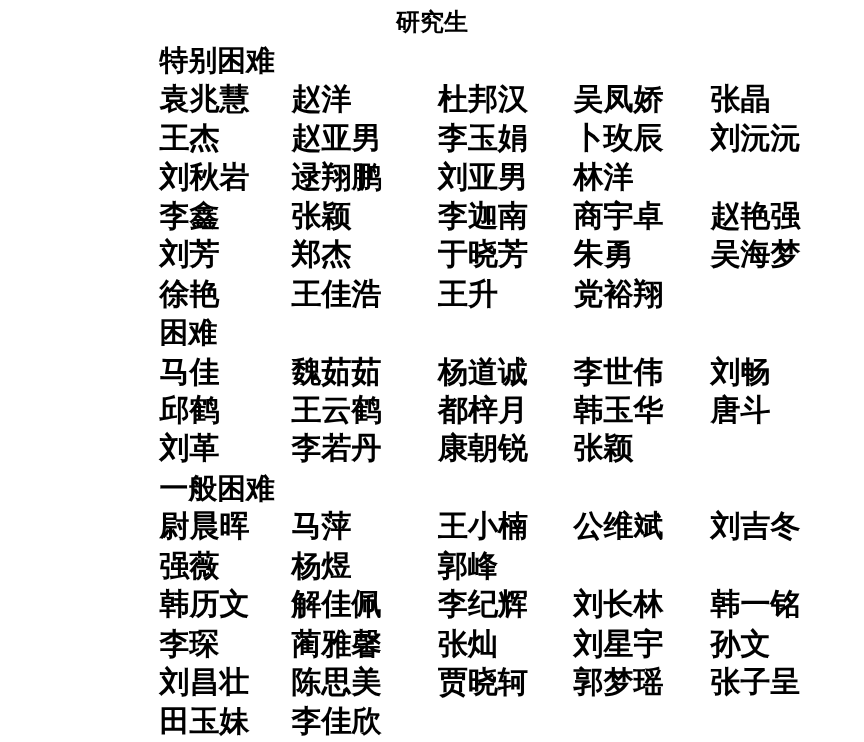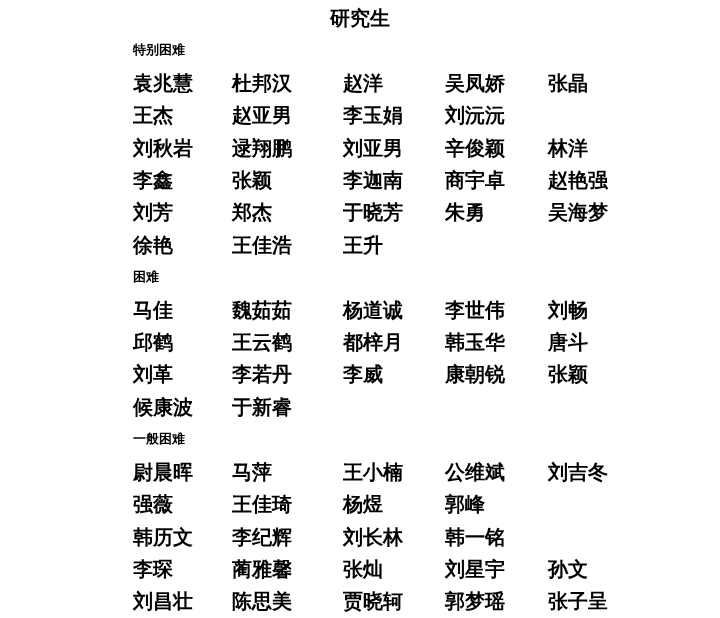--- a/index.html
+++ b/index.html
@@ -26,122 +26,119 @@
     text-align: center;
     font-size: 20px;
     line-height: 32.4px;
     white-space: nowrap;
   }
   .content {
     margin-left: 133px;
     margin-right: 20px;
   }
   .section-header {
-    font-size: 13px;
+    font-size: 24px;
     line-height: 32.4px;
     white-space: nowrap;
   }
   .name-row {
     display: grid;
     grid-template-columns: 99px 111px 102px 103px auto;
-    font-size: 20px;
+    font-size: 25px;
     line-height: 32.4px;
+    gap: 11px;
   }
   .name-cell {
     white-space: nowrap;
   }
 </style>
 </head>
 <body>
 
 <div class="page">
   <div class="doc-title">研究生</div>
   <div class="content" id="content">
       <div class="section-header">特别困难</div>
       <div class="name-row">
         <div class="name-cell">袁兆慧</div>
+        <div class="name-cell">赵洋</div>
         <div class="name-cell">杜邦汉</div>
-        <div class="name-cell">赵洋</div>
         <div class="name-cell">吴凤娇</div>
         <div class="name-cell">张晶</div>
       </div>
       <div class="name-row">
         <div class="name-cell">王杰</div>
         <div class="name-cell">赵亚男</div>
         <div class="name-cell">李玉娟</div>
+        <div class="name-cell">卜玫辰</div>
         <div class="name-cell">刘沅沅</div>
       </div>
       <div class="name-row">
         <div class="name-cell">刘秋岩</div>
         <div class="name-cell">逯翔鹏</div>
         <div class="name-cell">刘亚男</div>
-        <div class="name-cell">辛俊颖</div>
         <div class="name-cell">林洋</div>
       </div>
       <div class="name-row">
         <div class="name-cell">李鑫</div>
         <div class="name-cell">张颖</div>
         <div class="name-cell">李迦南</div>
         <div class="name-cell">商宇卓</div>
         <div class="name-cell">赵艳强</div>
       </div>
       <div class="name-row">
         <div class="name-cell">刘芳</div>
         <div class="name-cell">郑杰</div>
         <div class="name-cell">于晓芳</div>
         <div class="name-cell">朱勇</div>
         <div class="name-cell">吴海梦</div>
       </div>
       <div class="name-row">
         <div class="name-cell">徐艳</div>
         <div class="name-cell">王佳浩</div>
         <div class="name-cell">王升</div>
+        <div class="name-cell">党裕翔</div>
       </div>
       <div class="section-header">困难</div>
       <div class="name-row">
         <div class="name-cell">马佳</div>
         <div class="name-cell">魏茹茹</div>
         <div class="name-cell">杨道诚</div>
         <div class="name-cell">李世伟</div>
         <div class="name-cell">刘畅</div>
       </div>
       <div class="name-row">
         <div class="name-cell">邱鹤</div>
         <div class="name-cell">王云鹤</div>
         <div class="name-cell">都梓月</div>
         <div class="name-cell">韩玉华</div>
         <div class="name-cell">唐斗</div>
       </div>
       <div class="name-row">
         <div class="name-cell">刘革</div>
         <div class="name-cell">李若丹</div>
-        <div class="name-cell">李威</div>
         <div class="name-cell">康朝锐</div>
         <div class="name-cell">张颖</div>
-      </div>
-      <div class="name-row">
-        <div class="name-cell">候康波</div>
-        <div class="name-cell">于新睿</div>
       </div>
       <div class="section-header">一般困难</div>
       <div class="name-row">
         <div class="name-cell">尉晨晖</div>
         <div class="name-cell">马萍</div>
         <div class="name-cell">王小楠</div>
         <div class="name-cell">公维斌</div>
         <div class="name-cell">刘吉冬</div>
       </div>
       <div class="name-row">
         <div class="name-cell">强薇</div>
-        <div class="name-cell">王佳琦</div>
         <div class="name-cell">杨煜</div>
         <div class="name-cell">郭峰</div>
       </div>
       <div class="name-row">
         <div class="name-cell">韩历文</div>
+        <div class="name-cell">解佳佩</div>
         <div class="name-cell">李纪辉</div>
         <div class="name-cell">刘长林</div>
         <div class="name-cell">韩一铭</div>
       </div>
       <div class="name-row">
         <div class="name-cell">李琛</div>
         <div class="name-cell">蔺雅馨</div>
         <div class="name-cell">张灿</div>
         <div class="name-cell">刘星宇</div>
         <div class="name-cell">孙文</div>

